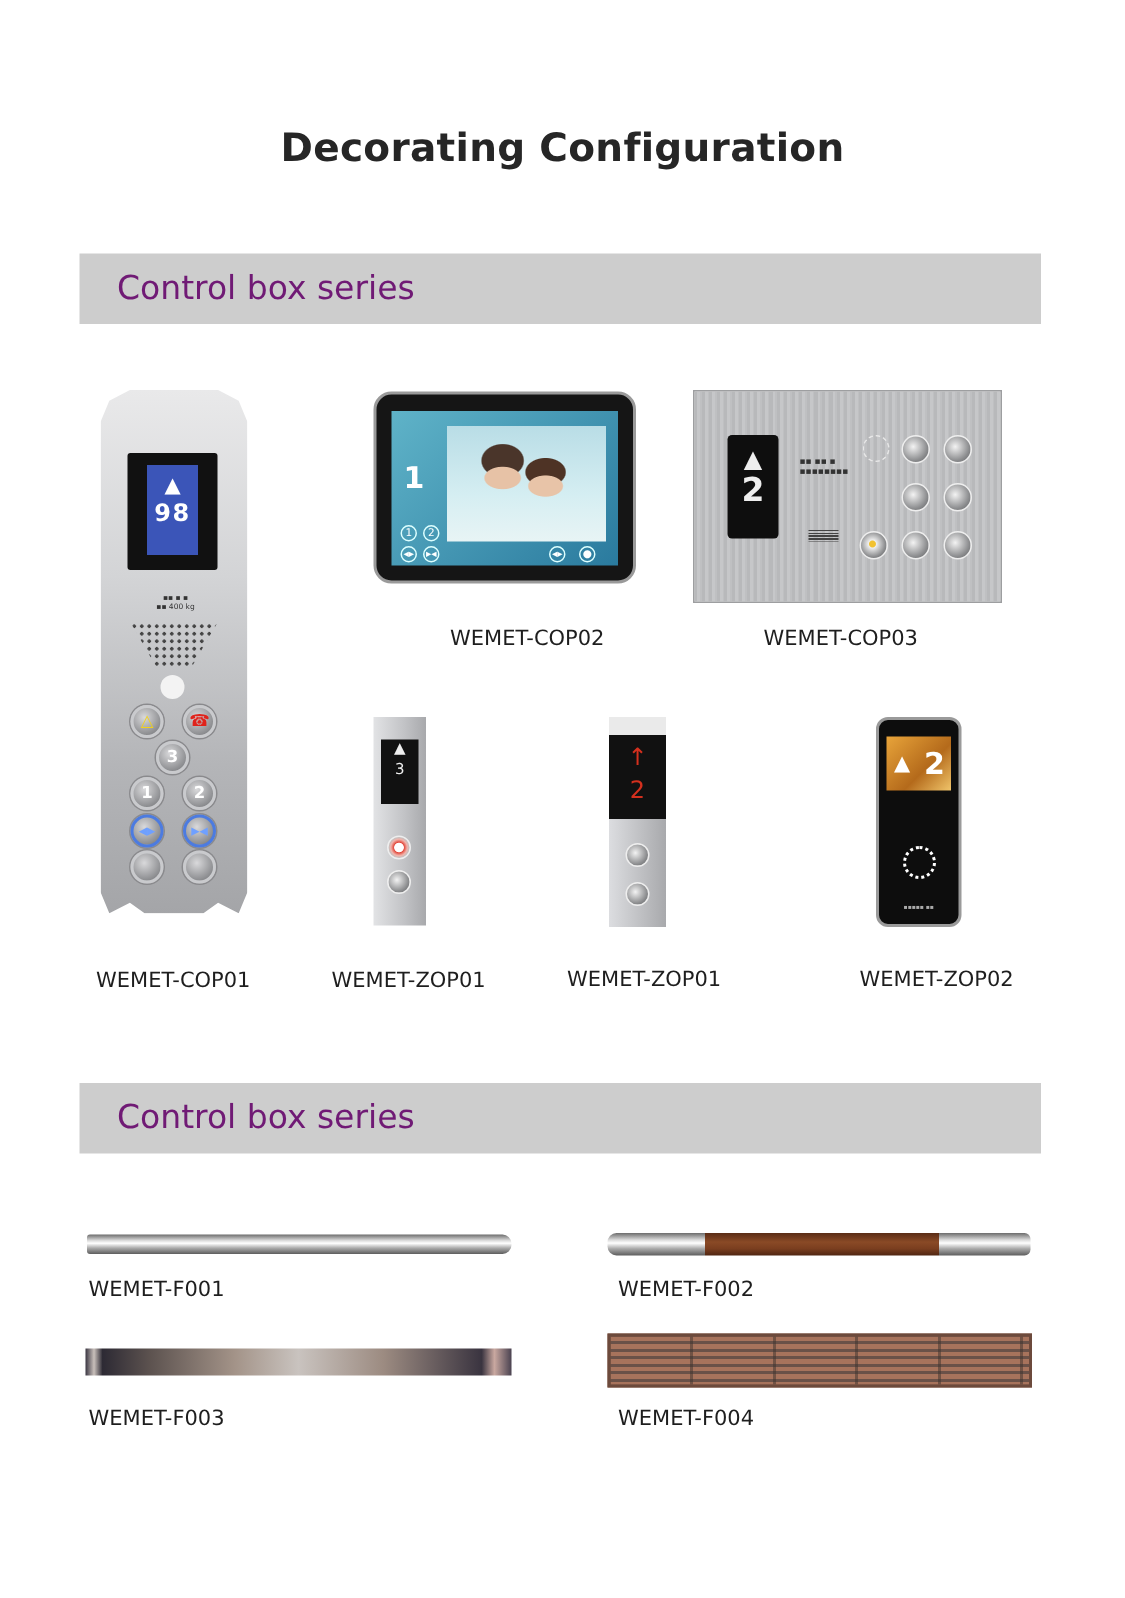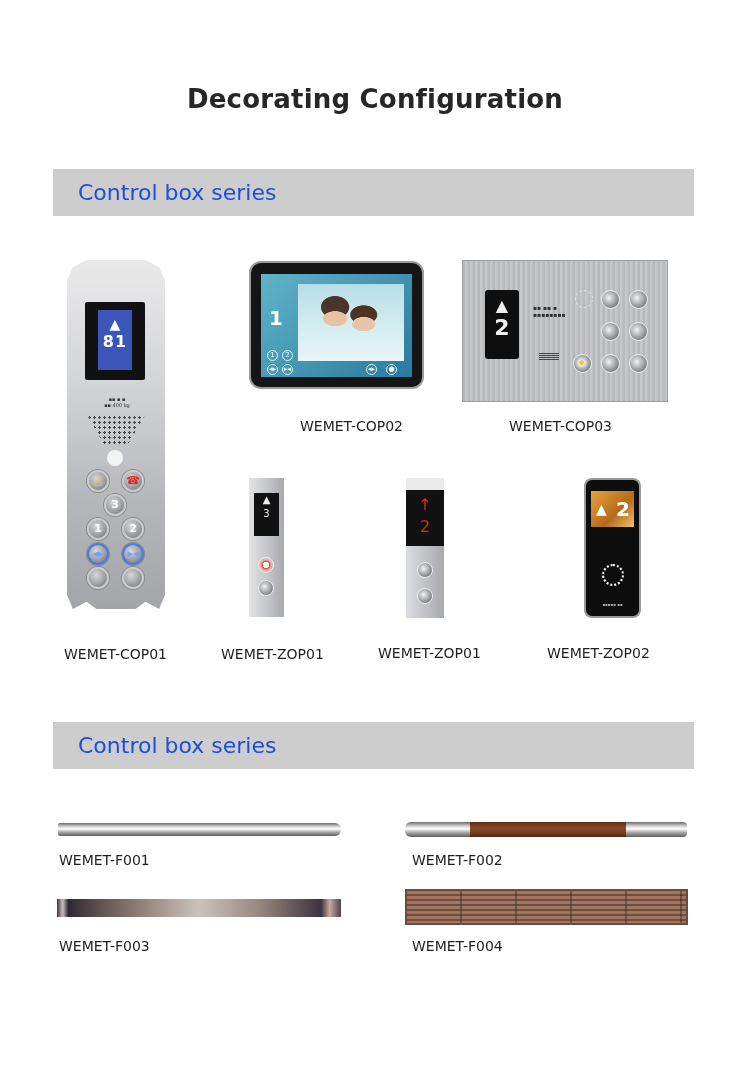--- a/index.html
+++ b/index.html
@@ -8,21 +8,21 @@
 
   .page-title {
     position: absolute; top: 84px; left: 0; width: 750px; text-align: center;
     font-size: 26px; font-weight: bold; color: #262626; letter-spacing: 0.2px;
   }
   .section-header {
     position: absolute; left: 53px; width: 641px; height: 47px;
     background: #cdcdcd;
   }
   .section-header span {
-    position: absolute; left: 25px; top: 11px; font-size: 22px; color: #1d4ed8;
+    position: absolute; left: 25px; top: 11px; font-size: 22px; color: #701a75;
     font-family: "DejaVu Sans", sans-serif; font-weight: normal;
   }
   #sec1 { top: 169px; }
   #sec2 { top: 722px; }
 
   .caption {
     position: absolute; font-size: 14px; color: #1e1e1e; white-space: nowrap;
   }
 
   
@@ -122,21 +122,21 @@
 <div class="page-title">Decorating Configuration</div>
 
 <div class="section-header" id="sec1">
   <span>Control box series</span>
 </div>
 
 <div class="cop01">
   <div class="screen">
     <div class="lcd">
       <span class="arr">▲</span>
-      <span class="num">81</span>
+      <span class="num">98</span>
     </div>
   </div>
   <div class="tiny">▪▪ ▪ ▪<br>▪▪ 400 kg</div>
   <div class="speaker"></div>
   <div class="sensor"></div>
   <div class="btn alarm" style="left:20px;top:210px">△</div>
   <div class="btn phone" style="left:55px;top:210px">☎</div>
   <div class="btn" style="left:37px;top:234px">3</div>
   <div class="btn" style="left:20px;top:258px">1</div>
   <div class="btn" style="left:55px;top:258px">2</div>
@@ -201,21 +201,21 @@
 <div class="caption" style="left:378px;top:645px">WEMET-ZOP01</div>
 
 <div class="zop2">
   <div class="img">
     <span style="font-size:14px;position:absolute;left:5px;">▲</span>
     <span>2</span>
   </div>
   <div class="dots"></div>
   <div class="brand">▪▪▪▪▪ ▪▪</div>
 </div>
-<div class="caption" style="left:547px;top:645px">WEMET-ZOP02</div>
+<div class="caption" style="left:573px;top:645px">WEMET-ZOP02</div>
 
 <div class="section-header" id="sec2">
   <span>Control box series</span>
 </div>
 
 <div class="rail f001"></div>
 <div class="caption" style="left:59px;top:852px">WEMET-F001</div>
 
 <div class="rail f002-l"></div>
 <div class="rail f002-m"></div>

